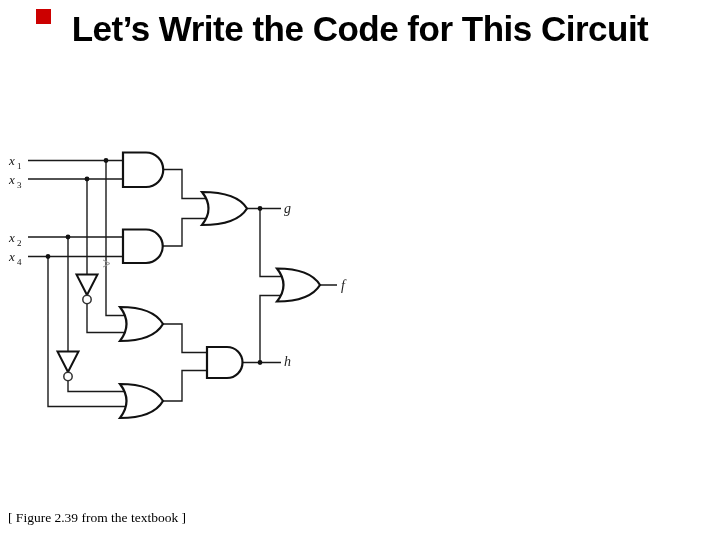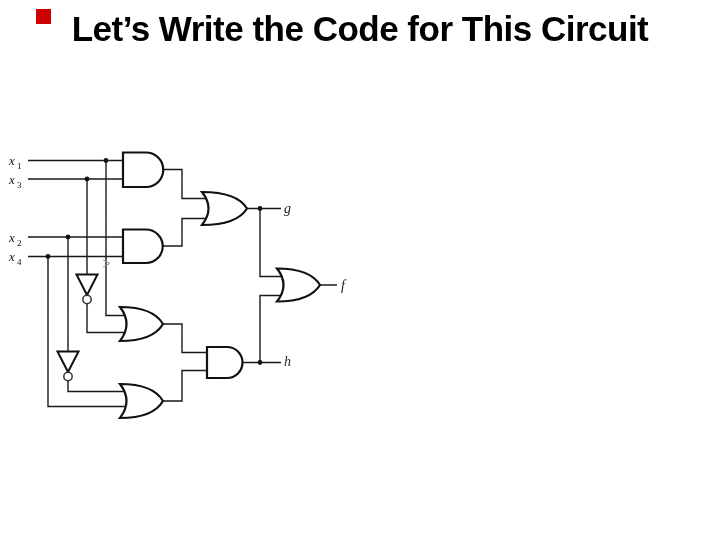--- a/index.html
+++ b/index.html
@@ -89,14 +89,15 @@
     <text class="lbl" x="9" y="242">x</text>
     <text class="sub" x="17" y="246">2</text>
     <text class="lbl" x="9" y="261">x</text>
     <text class="sub" x="17" y="265">4</text>
 
     <text class="outlbl" x="284" y="213">g</text>
     <text class="outlbl" x="341" y="290">f</text>
     <text class="outlbl" x="284" y="366">h</text>
   </svg>
 
+  <div class="caption">[ Figure 2.39 from the textbook ]</div>
 
 </div>
 
 </body></html>

